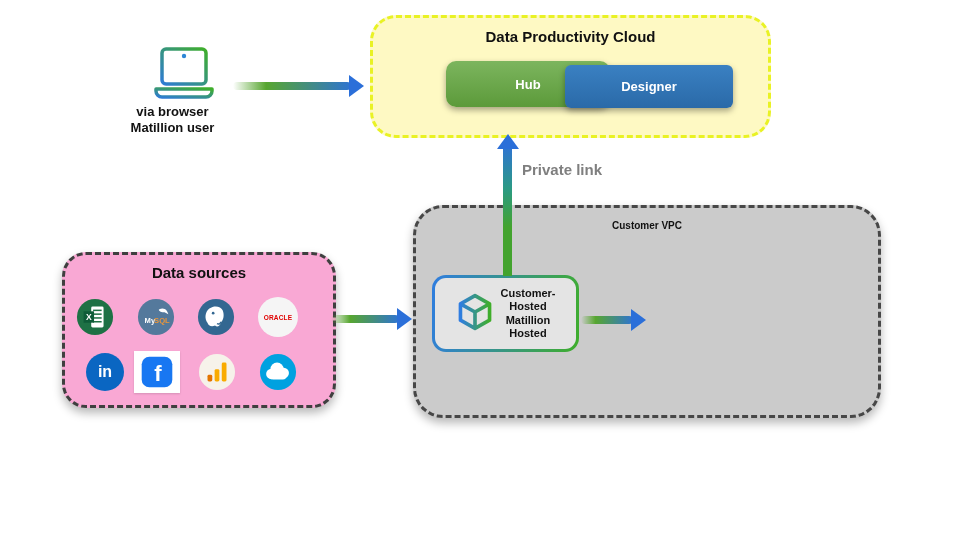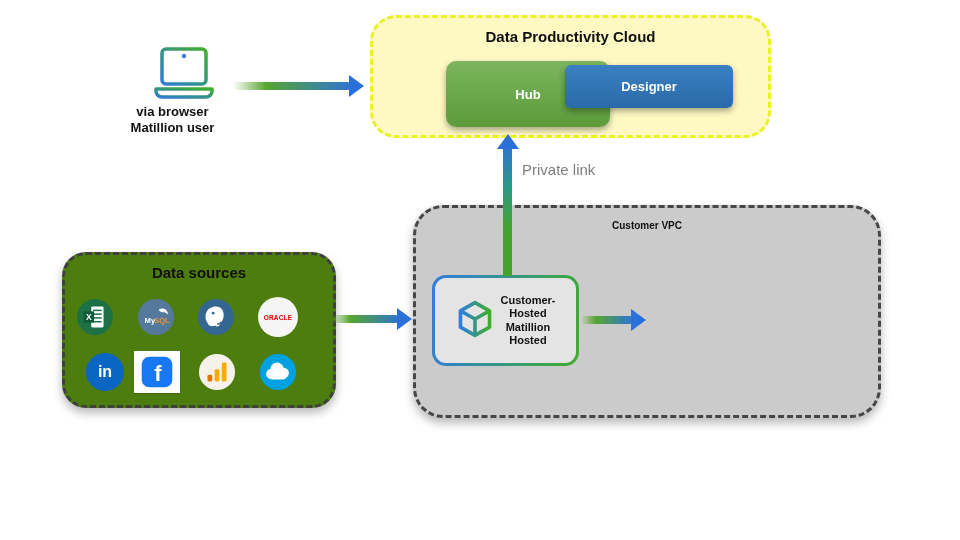--- a/index.html
+++ b/index.html
@@ -4,21 +4,21 @@
 <style>
   html,body{margin:0;padding:0;background:#fff;}
   .stage{position:relative;width:960px;height:540px;background:#fff;overflow:hidden;
          font-family:"Liberation Sans",sans-serif;color:#111;}
   .abs{position:absolute;}
 
   
   .dpc-box{left:370px;top:15px;width:395px;height:117px;border:3px dashed #e9f224;
            border-radius:26px;background:#fef9c3;z-index:1;}
   .dpc-title{left:0;top:10px;width:100%;text-align:center;font-size:15px;font-weight:bold;}
-  .hub-btn{left:73px;top:43px;width:164px;height:66px;border-radius:10px;z-index:1;
+  .hub-btn{left:73px;top:43px;width:164px;height:46px;border-radius:10px;z-index:1;
            background:linear-gradient(180deg,#7cb55e,#5c9a3a);
            box-shadow:0 3px 6px rgba(0,0,0,.35);
            display:flex;align-items:center;justify-content:center;}
   .designer-btn{left:192px;top:47px;width:168px;height:43px;border-radius:6px;z-index:2;
            background:linear-gradient(180deg,#3a80c2,#2a6aa8);
            box-shadow:0 3px 6px rgba(0,0,0,.35);
            display:flex;align-items:center;justify-content:center;}
   .btn-label{color:#fff;font-size:13px;font-weight:bold;}
 
   
@@ -35,45 +35,45 @@
   .arrow-user-head{left:349px;top:75px;}
   .arrow-sources-bar{left:331px;top:315px;width:68px;}
   .arrow-sources-head{left:397px;top:308px;}
   .arrow-agent-bar{left:581px;top:316px;width:52px;}
   .arrow-agent-head{left:631px;top:309px;}
   .arrow-v-bar{left:503px;top:147px;width:9px;height:129px;z-index:3;
      background:linear-gradient(180deg,#2f74d1 0%,#2b9a85 32%,#43a32e 62%,#43a32e 100%);}
   .arrow-v-head{left:497px;top:134px;width:0;height:0;z-index:3;
      border-left:11px solid transparent;border-right:11px solid transparent;
      border-bottom:15px solid #2b6fd9;}
-  .private-link{left:522px;top:161px;font-size:15px;font-weight:normal;color:#7f7f7f;}
+  .private-link{left:522px;top:161px;font-size:15px;font-weight:bold;color:#7f7f7f;}
 
   
   .vpc-box{left:413px;top:205px;width:462px;height:207px;background:#cbcbcb;
            border:3px dashed #474747;border-radius:30px;z-index:1;
            box-shadow:0 5px 10px rgba(0,0,0,.28);}
   .vpc-title{left:0;top:12px;width:100%;text-align:center;font-size:10px;font-weight:bold;}
 
-  .agent-box{left:432px;top:275px;width:147px;height:91px;border-radius:14px;z-index:2;
+  .agent-box{left:432px;top:275px;width:147px;height:77px;border-radius:14px;z-index:2;
      border:3px solid transparent;
      background:linear-gradient(#e4e4e4,#e4e4e4) padding-box,
                 linear-gradient(100deg,#2f7de1,#3fae2a) border-box;
      display:flex;align-items:center;justify-content:center;gap:5px;padding:11px 6px;box-sizing:border-box;}
   .agent-text{display:flex;flex-direction:column;align-items:center;
      font-size:11px;font-weight:bold;line-height:13.5px;text-align:center;}
 
   .wh-box{left:632px;top:267px;width:226px;height:104px;background:#fff;
           border:3px dashed #2f7de1;border-radius:18px;z-index:1;}
   .wh-title{left:0;top:10px;width:100%;text-align:center;font-size:13.5px;font-weight:bold;}
   .wh-icons{left:0;top:32px;width:100%;height:56px;display:flex;align-items:center;
             justify-content:center;gap:16px;}
   .snowflake-glyph{font-size:44px;line-height:44px;color:#2f9ded;font-weight:bold;}
 
   
-  .src-box{left:62px;top:252px;width:268px;height:150px;background:#4d7c0f;
+  .src-box{left:62px;top:252px;width:268px;height:150px;background:#f9a8d4;
            border:3px dashed #3f3f3f;border-radius:24px;z-index:1;
            box-shadow:0 5px 10px rgba(0,0,0,.28);}
   .src-title{left:0;top:9px;width:100%;text-align:center;font-size:15px;font-weight:bold;}
   .src-icon{position:absolute;width:38px;height:38px;}
   .circle-ic{width:38px;height:38px;border-radius:50%;display:flex;align-items:center;
              justify-content:center;box-sizing:border-box;}
   .linkedin-ic{background:#0a66c2;color:#fff;font-size:16px;font-weight:bold;}
   .oracle-ic{background:#f5f5f5;color:#e00000;font-size:6.5px;font-weight:bold;letter-spacing:.2px;}
   .fb-square{position:absolute;width:46px;height:42px;background:#fff;display:flex;
              align-items:center;justify-content:center;box-shadow:0 1px 2px rgba(0,0,0,.15);}

